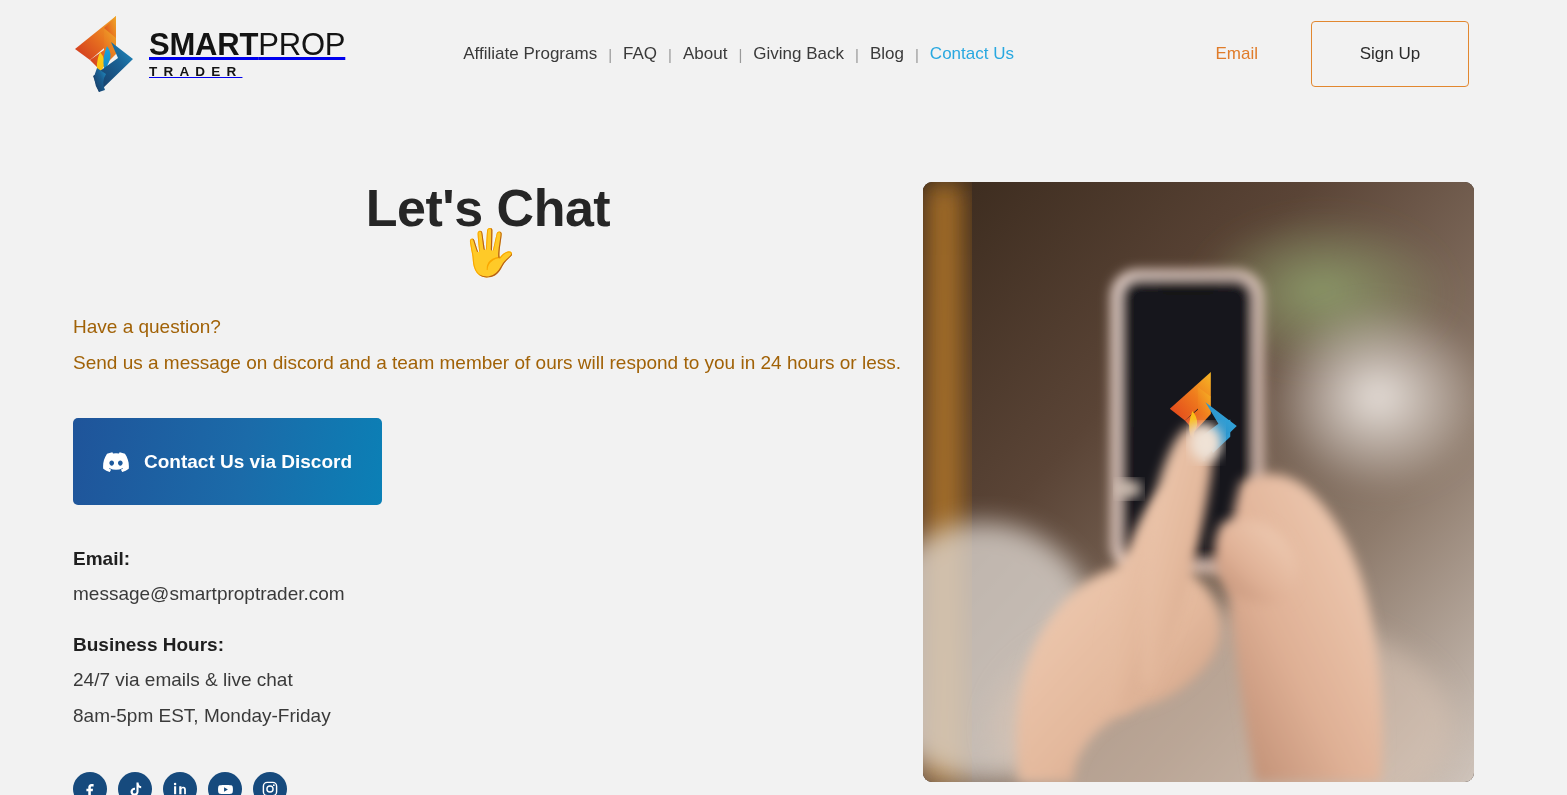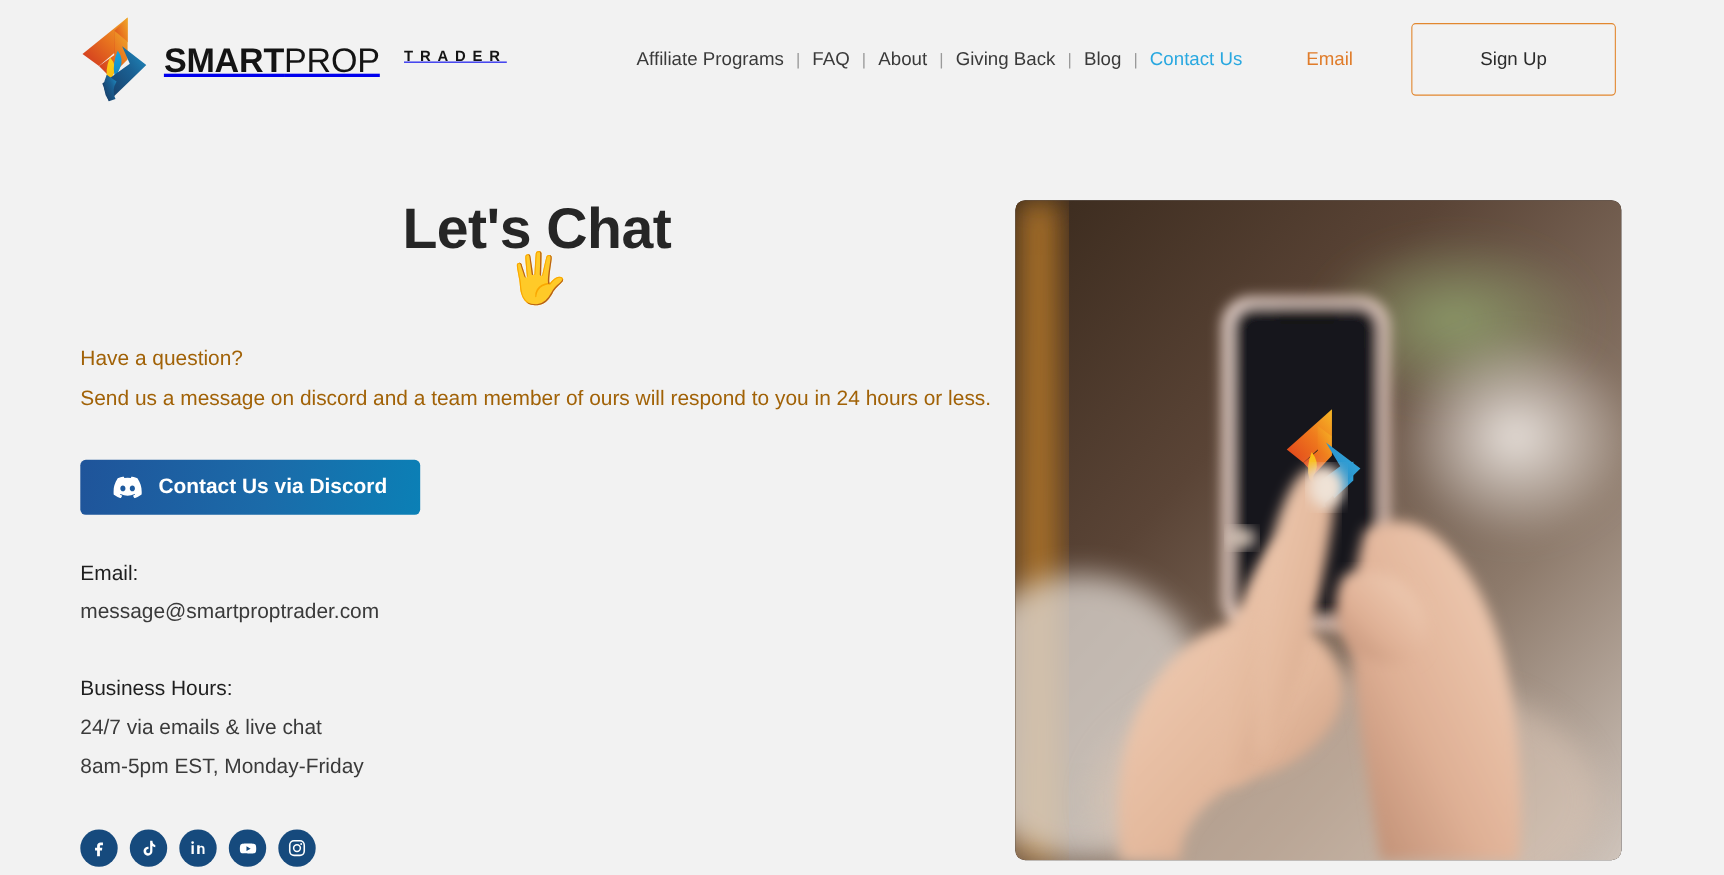--- a/index.html
+++ b/index.html
@@ -31,23 +31,23 @@
     gap: 14px;
     flex: 0 0 auto;
   }
   .logo-mark {
     width: 62px;
     height: 80px;
     display: block;
   }
   .logo-wordmark {
     display: flex;
+    flex-direction: column;
     justify-content: flex-end;
     line-height: 1;
-    gap: 22px;
   }
   .logo-top {
     font-size: 31px;
     font-weight: 700;
     letter-spacing: -0.2px;
     color: #141414;
     white-space: nowrap;
   }
   .logo-top .thin { font-weight: 400; }
   .logo-bottom {
@@ -89,21 +89,21 @@
     gap: 0;
   }
   .login-link {
     font-size: 17px;
     color: #e07c2a;
     text-decoration: none;
     cursor: pointer;
     margin-right: 53px;
   }
   .signup-btn {
-    width: 186px;
+    width: 158px;
     height: 66px;
     border: 1px solid #e2872f;
     border-radius: 4px;
     background: transparent;
     color: #2b2b2b;
     font-size: 17px;
     font-family: "Liberation Sans", sans-serif;
     cursor: pointer;
     display: flex;
     align-items: center;
@@ -144,49 +144,49 @@
     font-size: 19px;
     line-height: 36px;
     color: #a16207;
     max-width: 830px;
   }
   .intro p { white-space: pre-wrap; }
 
   .discord-btn {
     margin-top: 37px;
     width: 309px;
-    height: 50px;
+    height: 87px;
     border: none;
     border-radius: 5px;
     background: linear-gradient(100deg, #1f549a 0%, #1b6ba9 55%, #0b80b6 100%);
     color: #ffffff;
     font-size: 19px;
     font-weight: 600;
     font-family: "Liberation Sans", sans-serif;
     display: flex;
     align-items: center;
     justify-content: center;
     gap: 15px;
     cursor: pointer;
   }
   .discord-glyph { width: 26px; height: 20px; display: block; }
 
   .info-block { margin-top: 37px; }
   .info-label {
     font-size: 19px;
-    font-weight: 400;
+    font-weight: 700;
     color: #1f1f1f;
     line-height: 34px;
   }
   .info-value {
     font-size: 19px;
     color: #3a3a3a;
     line-height: 36px;
   }
-  .info-block.hours { margin-top: 35px; }
+  .info-block.hours { margin-top: 16px; }
 
   .socials {
     margin-top: 38px;
     display: flex;
     gap: 11px;
   }
   .social {
     width: 34px;
     height: 34px;
     border-radius: 50%;

